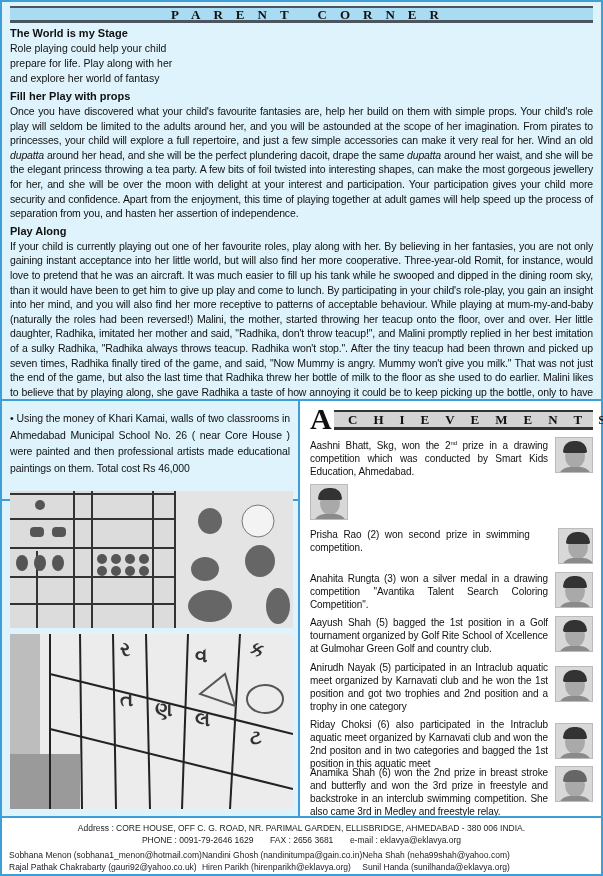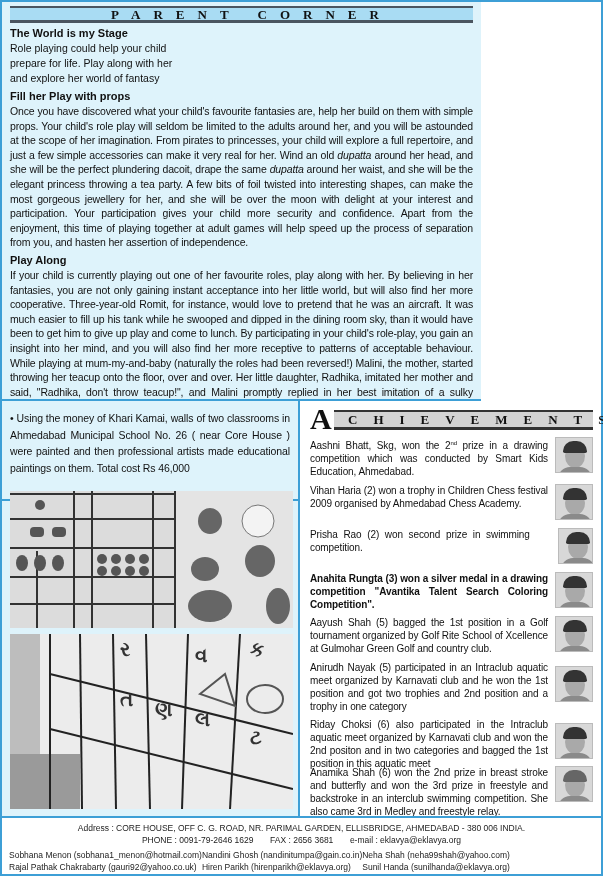--- a/index.html
+++ b/index.html
@@ -4,21 +4,21 @@
 <style>
   * { box-sizing: border-box; margin: 0; padding: 0; }
   html, body { width: 603px; height: 876px; background: #ffffff; overflow: hidden; }
   body { font-family: "Liberation Sans", sans-serif; color: #111; }
   .page {
     position: absolute; left: 0; top: 0; width: 603px; height: 876px;
     border: 2px solid #3d9fd6; background: #ffffff;
   }
   
   .parent {
-    position: absolute; left: 0; top: 0; width: 479px; height: 399px;
+    position: absolute; left: 0; top: 0; width: 599px; height: 399px;
     background: #def3fb; border-bottom: 2px solid #3d9fd6;
     padding: 4px 8px 0 8px;
   }
   .banner {
     height: 17px; background: #a9dcf3; border-top: 2px solid #4a5560; border-bottom: 3px solid #4a5560;
     text-align: center; font-family: "Liberation Serif", serif; font-weight: bold;
     font-size: 13px; letter-spacing: 13px; line-height: 13px; color: #111;
     margin-bottom: 3px; padding-left: 20px;
   }
   .h { font-weight: bold; font-size: 11px; line-height: 15px; margin-top: 2px; }
@@ -170,36 +170,35 @@
 
     <div class="item" style="height:47px;margin-top:4px;">
       <div class="item-text"><span>Aashni Bhatt, Skg, won the 2</span><sup>nd</sup><span> prize in a drawing competition which was conducted by Smart Kids Education, Ahmedabad.</span></div>
       <div class="avatar">
           <div class="face"></div>
           <div class="hair"></div>
           <div class="shoulders"></div>
         </div>
     </div>
     <div class="item" style="height:39px;">
-      <div class="item-text">Vihan Haria (2) won a trophy in Children Chess festival 2009 organised by Ahmedabad Chess Academy.</div>
       <div class="avatar">
           <div class="face"></div>
           <div class="hair"></div>
           <div class="shoulders"></div>
         </div>
     </div>
     <div class="item" style="height:44px;margin-top:5px;gap:28px;">
       <div class="item-text">Prisha Rao (2) won second prize in swimming competition.</div>
       <div class="avatar">
           <div class="face"></div>
           <div class="hair"></div>
           <div class="shoulders"></div>
         </div>
     </div>
-    <div class="item" style="height:44px;font-weight:bold;">
+    <div class="item" style="height:44px;">
       <div class="item-text">Anahita Rungta (3) won a silver medal in a drawing competition "Avantika Talent Search Coloring Competition".</div>
       <div class="avatar">
           <div class="face"></div>
           <div class="hair"></div>
           <div class="shoulders"></div>
         </div>
     </div>
     <div class="item" style="height:45px;">
       <div class="item-text">Aayush Shah (5) bagged the 1st position in a Golf tournament organized by Golf Rite School of Xcellence at Gulmohar Green Golf and country club.</div>
       <div class="avatar">

